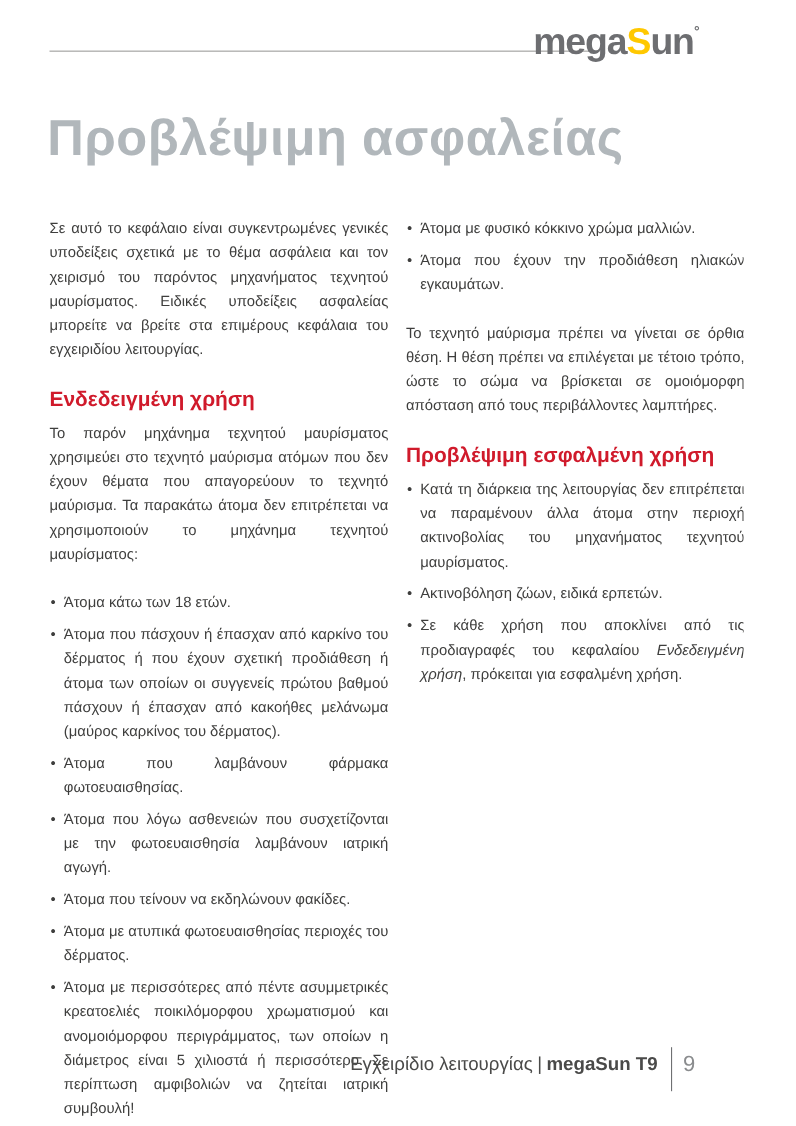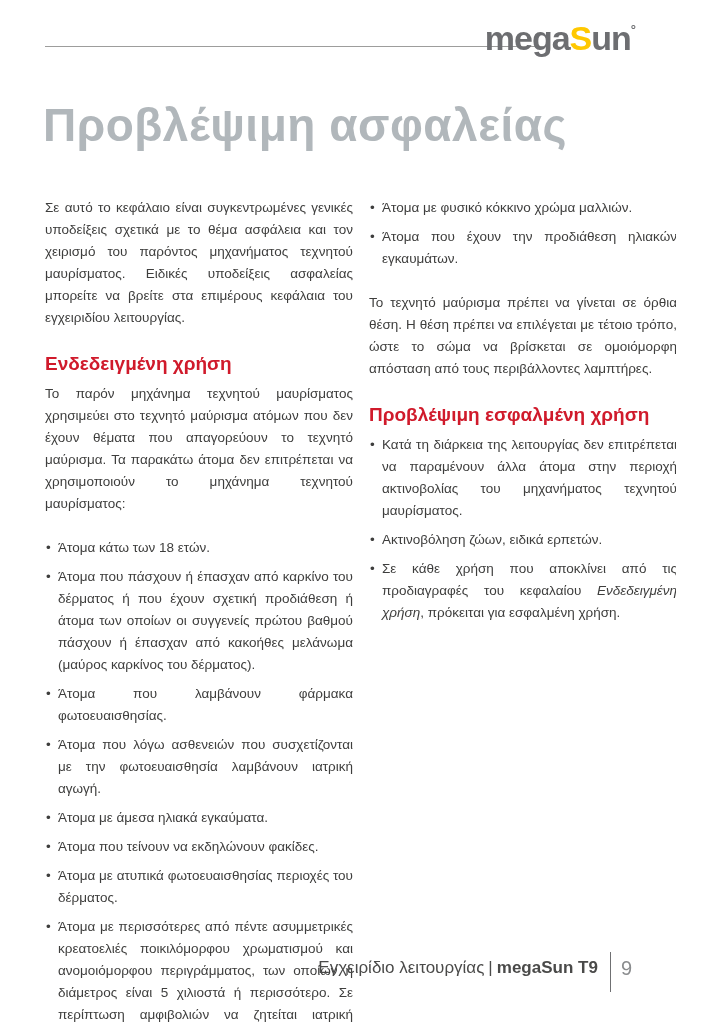--- a/index.html
+++ b/index.html
@@ -140,21 +140,20 @@
       <p>Σε αυτό το κεφάλαιο είναι συγκεντρωμένες γενικές υποδείξεις σχετικά με το θέμα ασφάλεια και τον χειρισμό του παρόντος μηχανήματος τεχνητού μαυρίσματος. Ειδικές υποδείξεις ασφαλείας μπορείτε να βρείτε στα επιμέρους κεφάλαια του εγχειριδίου λειτουργίας.</p>
 
       <h2 class="section">Ενδεδειγμένη χρήση</h2>
       <p>Το παρόν μηχάνημα τεχνητού μαυρίσματος χρησιμεύει στο τεχνητό μαύρισμα ατόμων που δεν έχουν θέματα που απαγορεύουν το τεχνητό μαύρισμα. Τα παρακάτω άτομα δεν επιτρέπεται να χρησιμοποιούν το μηχάνημα τεχνητού μαυρίσματος:</p>
 
       <ul>
         <li>Άτομα κάτω των 18 ετών.</li>
         <li>Άτομα που πάσχουν ή έπασχαν από καρκίνο του δέρματος ή που έχουν σχετική προδιάθεση ή άτομα των οποίων οι συγγενείς πρώτου βαθμού πάσχουν ή έπασχαν από κακοήθες μελάνωμα (μαύρος καρκίνος του δέρματος).</li>
         <li>Άτομα που λαμβάνουν φάρμακα φωτοευαισθησίας.</li>
         <li>Άτομα που λόγω ασθενειών που συσχετίζονται με την φωτοευαισθησία λαμβάνουν ιατρική αγωγή.</li>
-        <li>Άτομα με άμεσα ηλιακά εγκαύματα.</li>
         <li>Άτομα που τείνουν να εκδηλώνουν φακίδες.</li>
         <li>Άτομα με ατυπικά φωτοευαισθησίας περιοχές του δέρματος.</li>
         <li>Άτομα με περισσότερες από πέντε ασυμμετρικές κρεατοελιές ποικιλόμορφου χρωματισμού και ανομοιόμορφου περιγράμματος, των οποίων η διάμετρος είναι 5 χιλιοστά ή περισσότερο. Σε περίπτωση αμφιβολιών να ζητείται ιατρική συμβουλή!</li>
 
       </ul>
     </div>
 
     <div class="col">
       <ul>
         <li>Άτομα με φυσικό κόκκινο χρώμα μαλλιών.</li>

